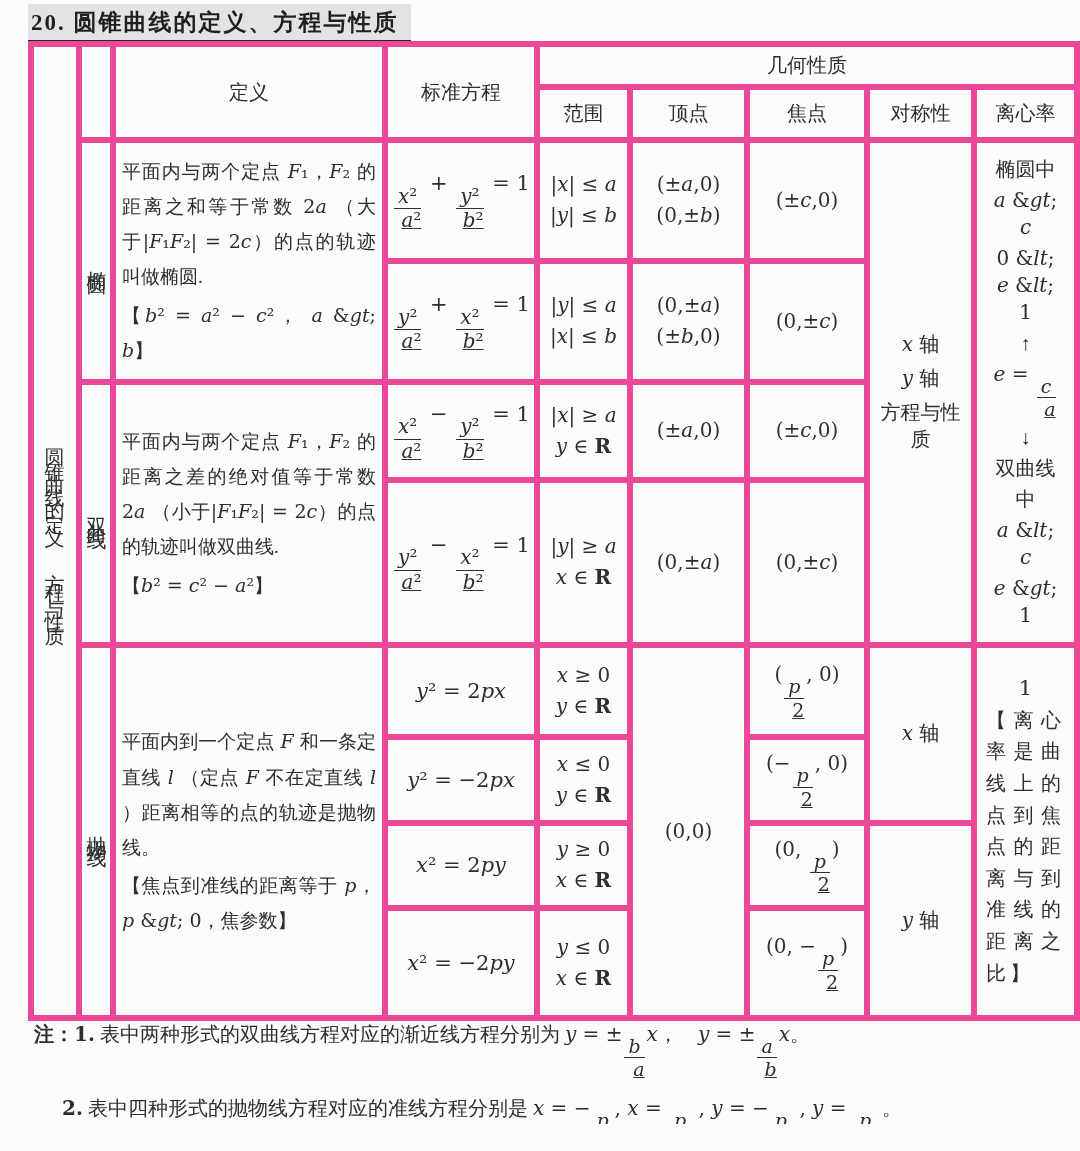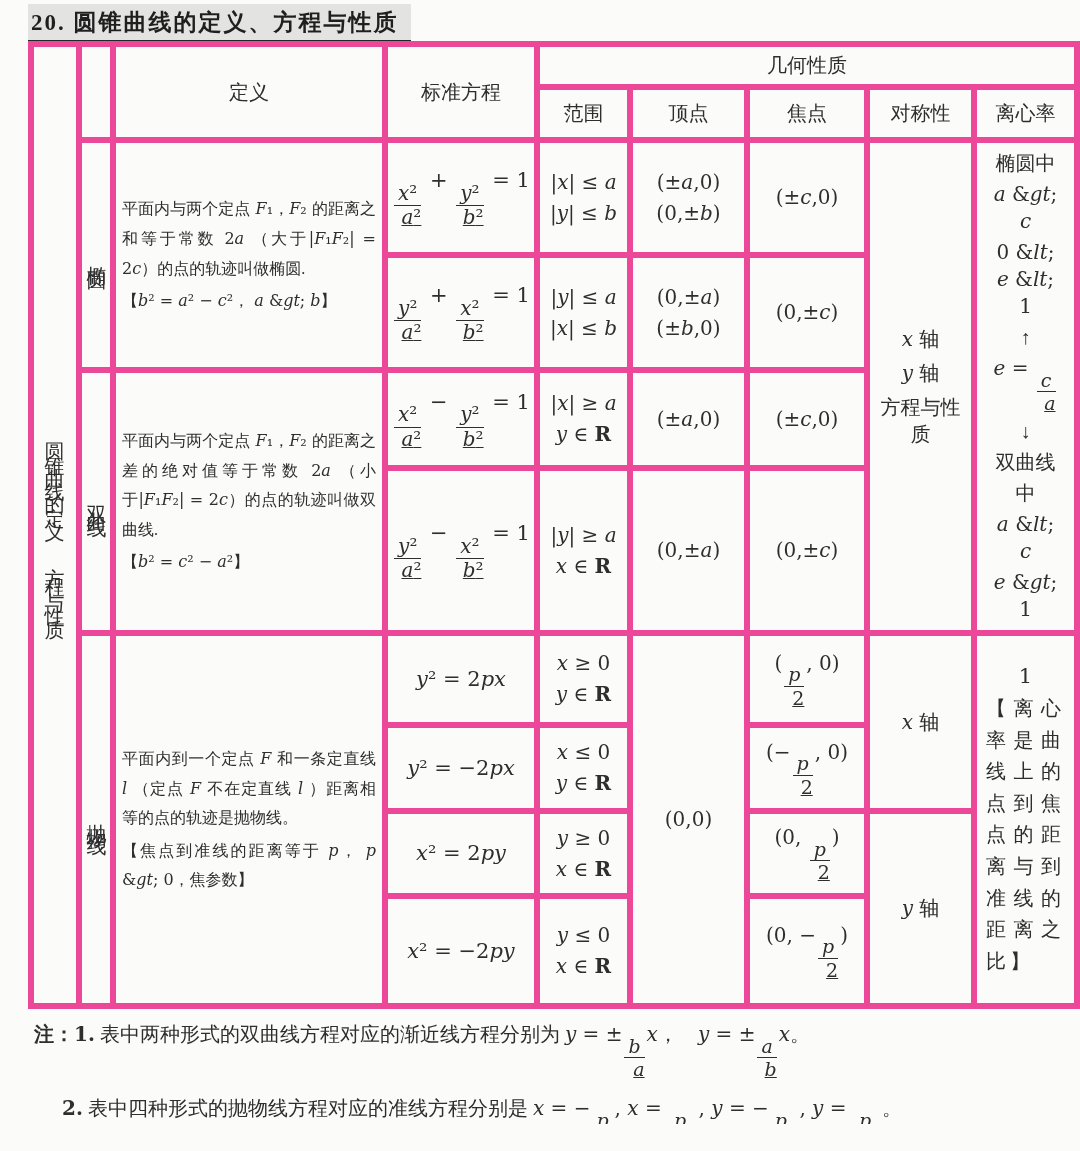--- a/index.html
+++ b/index.html
@@ -55,21 +55,21 @@
   }
   .vlabel {
     display:inline-block;
     writing-mode:vertical-rl; text-orientation:upright;
     letter-spacing:6px; font-size:20px; line-height:1.1;
   }
 
   td.def {
     text-align:justify;
     padding:8px 6px;
-    font-size:16px;
+    font-size:19px;
     line-height:1.85;
   }
 
   .math, .frac, i { font-family:"DejaVu Serif","Liberation Serif",serif; }
   i { font-style:italic; }
   b.mathb { font-family:"DejaVu Serif","Liberation Serif",serif; font-weight:bold; }
 
   .frac {
     display:inline-flex; flex-direction:column; align-items:flex-end;
     vertical-align:-0.62em; line-height:1.08;

